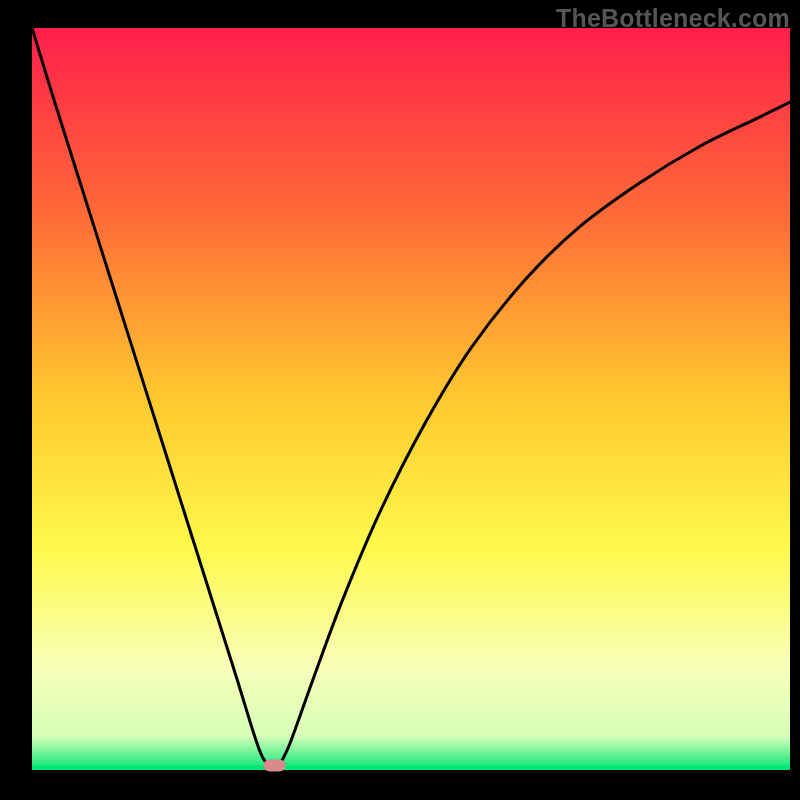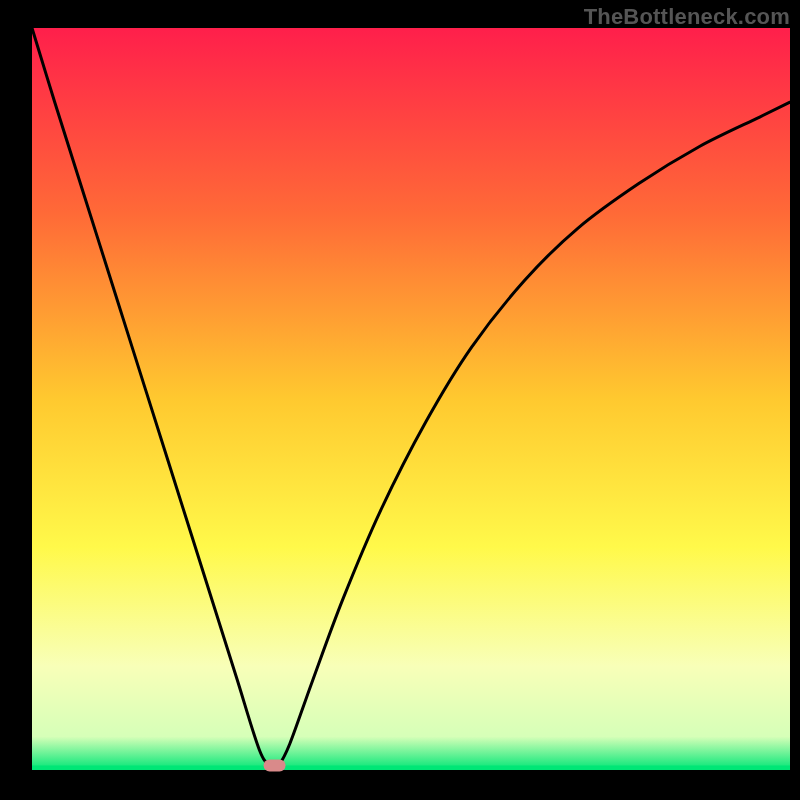--- a/index.html
+++ b/index.html
@@ -15,21 +15,21 @@
     position: relative;
     width: 800px;
     height: 800px;
     background: #000;
   }
   .watermark {
     position: absolute;
     top: 4px;
     right: 10px;
     color: #555555;
-    font-size: 22px;
+    font-size: 25px;
     font-weight: 600;
     letter-spacing: 0.2px;
     user-select: none;
   }
   svg {
     display: block;
   }
 </style>
 </head>
 <body>

